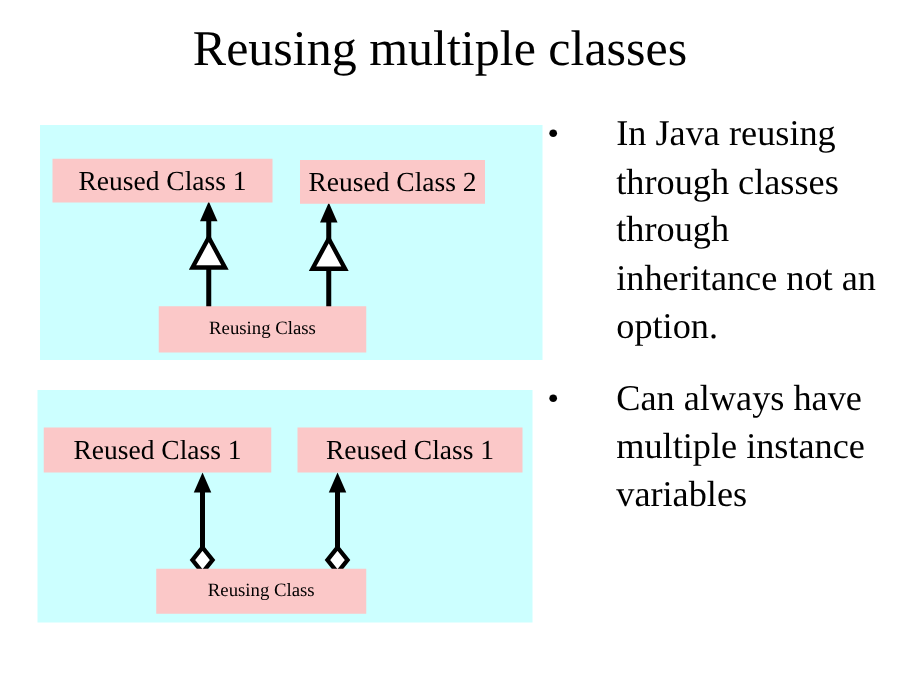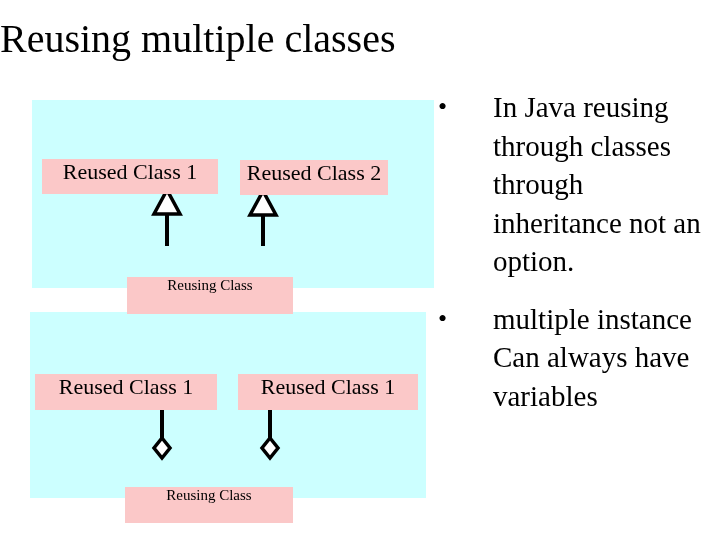--- a/index.html
+++ b/index.html
@@ -7,40 +7,39 @@
     position:relative;
     width:720px;height:540px;
     background:var(--background,#fff);
     font-family:"Liberation Serif", serif;
     color:var(--text,#000);
     overflow:hidden;
   }
   .title{
     position:absolute;
     top:16px;left:0;width:704px;
-    text-align:left;
+    text-align:center;
     font-size:40px;
     line-height:46px;
     color:var(--text,#000);
     white-space:nowrap;
   }
   .panel{
     position:absolute;
     background:var(--panel-bg,#CCFFFF);
   }
   .panel-1{left:32px;top:100px;width:402px;height:188px;}
   .panel-2{left:30px;top:312px;width:396px;height:186px;}
   .classbox{
     position:absolute;
     background:var(--box-bg,#FBC8C8);
-    display:flex;align-items:flex-start;justify-content:center;
+    display:flex;align-items:center;justify-content:center;
     font-size:22px;
     white-space:nowrap;
     z-index:2;
-    margin-top:32px;
   }
   .classbox.bottom{font-size:15px;}
   .p1-box-a{left:10px;top:27px;width:176px;height:35px;}
   .p1-box-b{left:208px;top:28px;width:148px;height:35px;}
   .p1-box-c{left:95px;top:145px;width:166px;height:37px;}
   .p2-box-a{left:5px;top:30px;width:182px;height:36px;}
   .p2-box-b{left:208px;top:30px;width:180px;height:36px;}
   .p2-box-c{left:95px;top:143px;width:168px;height:36px;}
   .connector-layer{
     position:absolute;left:0;top:0;width:100%;height:100%;
@@ -124,20 +123,20 @@
         <div class="bullet-line">In Java reusing</div>
         <div class="bullet-line">through classes</div>
         <div class="bullet-line">through</div>
         <div class="bullet-line">inheritance not an</div>
         <div class="bullet-line">option.</div>
       </div>
     </div>
     <div class="bullet">
       <span class="bullet-marker">•</span>
       <div class="bullet-lines">
+        <div class="bullet-line">Can always have</div>
         <div class="bullet-line">multiple instance</div>
-        <div class="bullet-line">Can always have</div>
         <div class="bullet-line">variables</div>
       </div>
     </div>
   </div>
 
 </div>
 
 </body></html>

